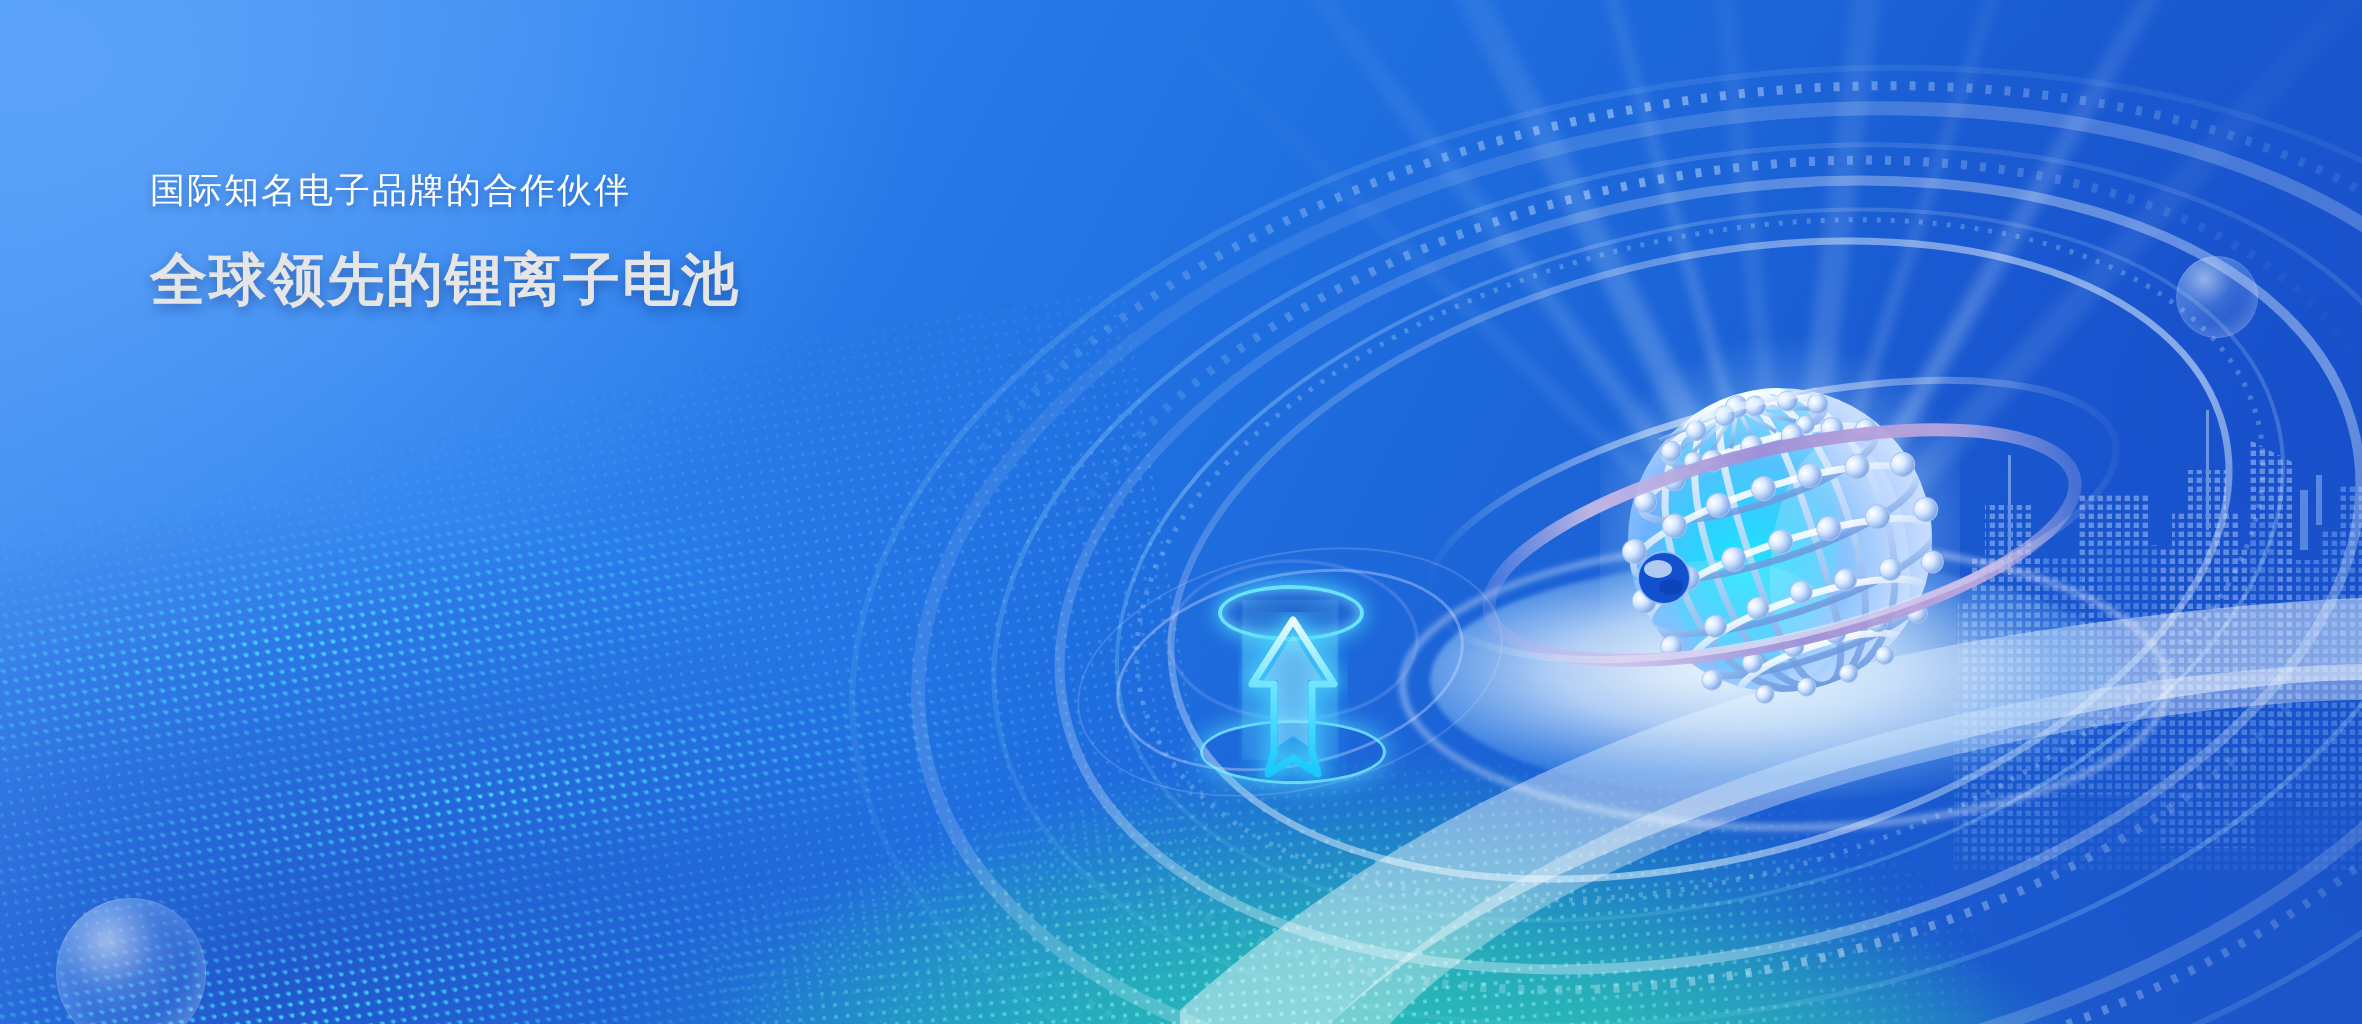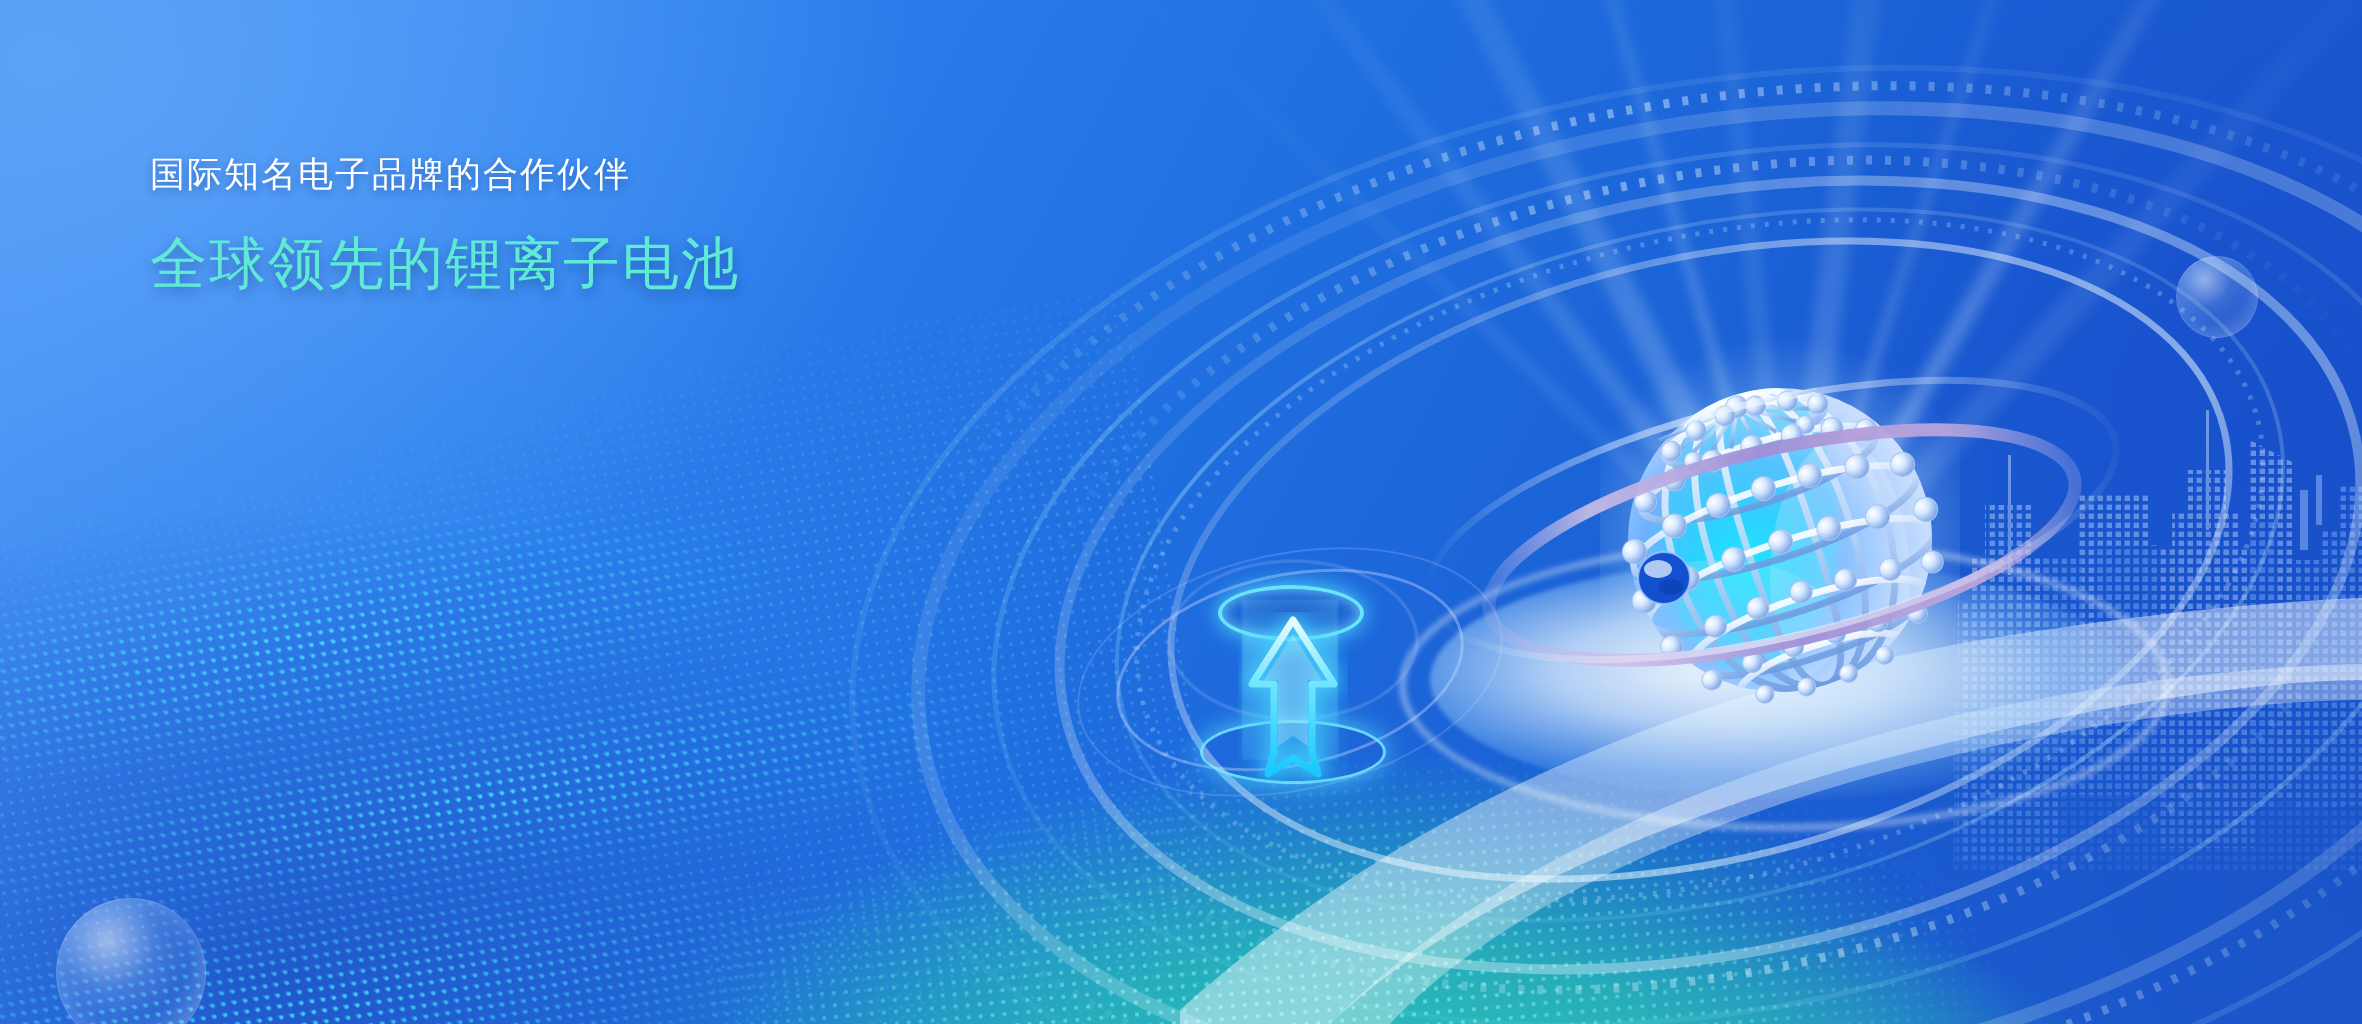--- a/index.html
+++ b/index.html
@@ -138,38 +138,38 @@
     position:absolute; border-radius:50%;
     background:
       radial-gradient(circle at 34% 28%, rgba(255,255,255,.55) 0%, rgba(255,255,255,.16) 34%, rgba(255,255,255,.05) 58%, rgba(255,255,255,.12) 100%);
     border:1px solid rgba(255,255,255,.22);
     box-shadow:inset -6px -8px 22px rgba(255,255,255,.16), inset 8px 10px 26px rgba(120,190,255,.18);
   }
 
   
   #copy {
     position:absolute;
-    left:150px; top:152px;
+    left:150px; top:168px;
     width:900px;
     z-index:40;
   }
   #subtitle {
     color:#ffffff;
     font-size:35px;
     font-weight:400;
     letter-spacing:2px;
     line-height:1.25;
     text-shadow:0 3px 8px rgba(12,50,120,.45);
     white-space:nowrap;
   }
   #title {
     margin-top:30px;
-    color:#5eead4;
+    color:#e5e5e5;
     font-size:57px;
-    font-weight:400;
+    font-weight:700;
     letter-spacing:2px;
     line-height:1.32;
     text-shadow:0 5px 12px rgba(10,45,115,.45);
   }
   #title .tline { display:block; white-space:nowrap; }
 </style>
 </head>
 <body>
 
 <div id="banner">

